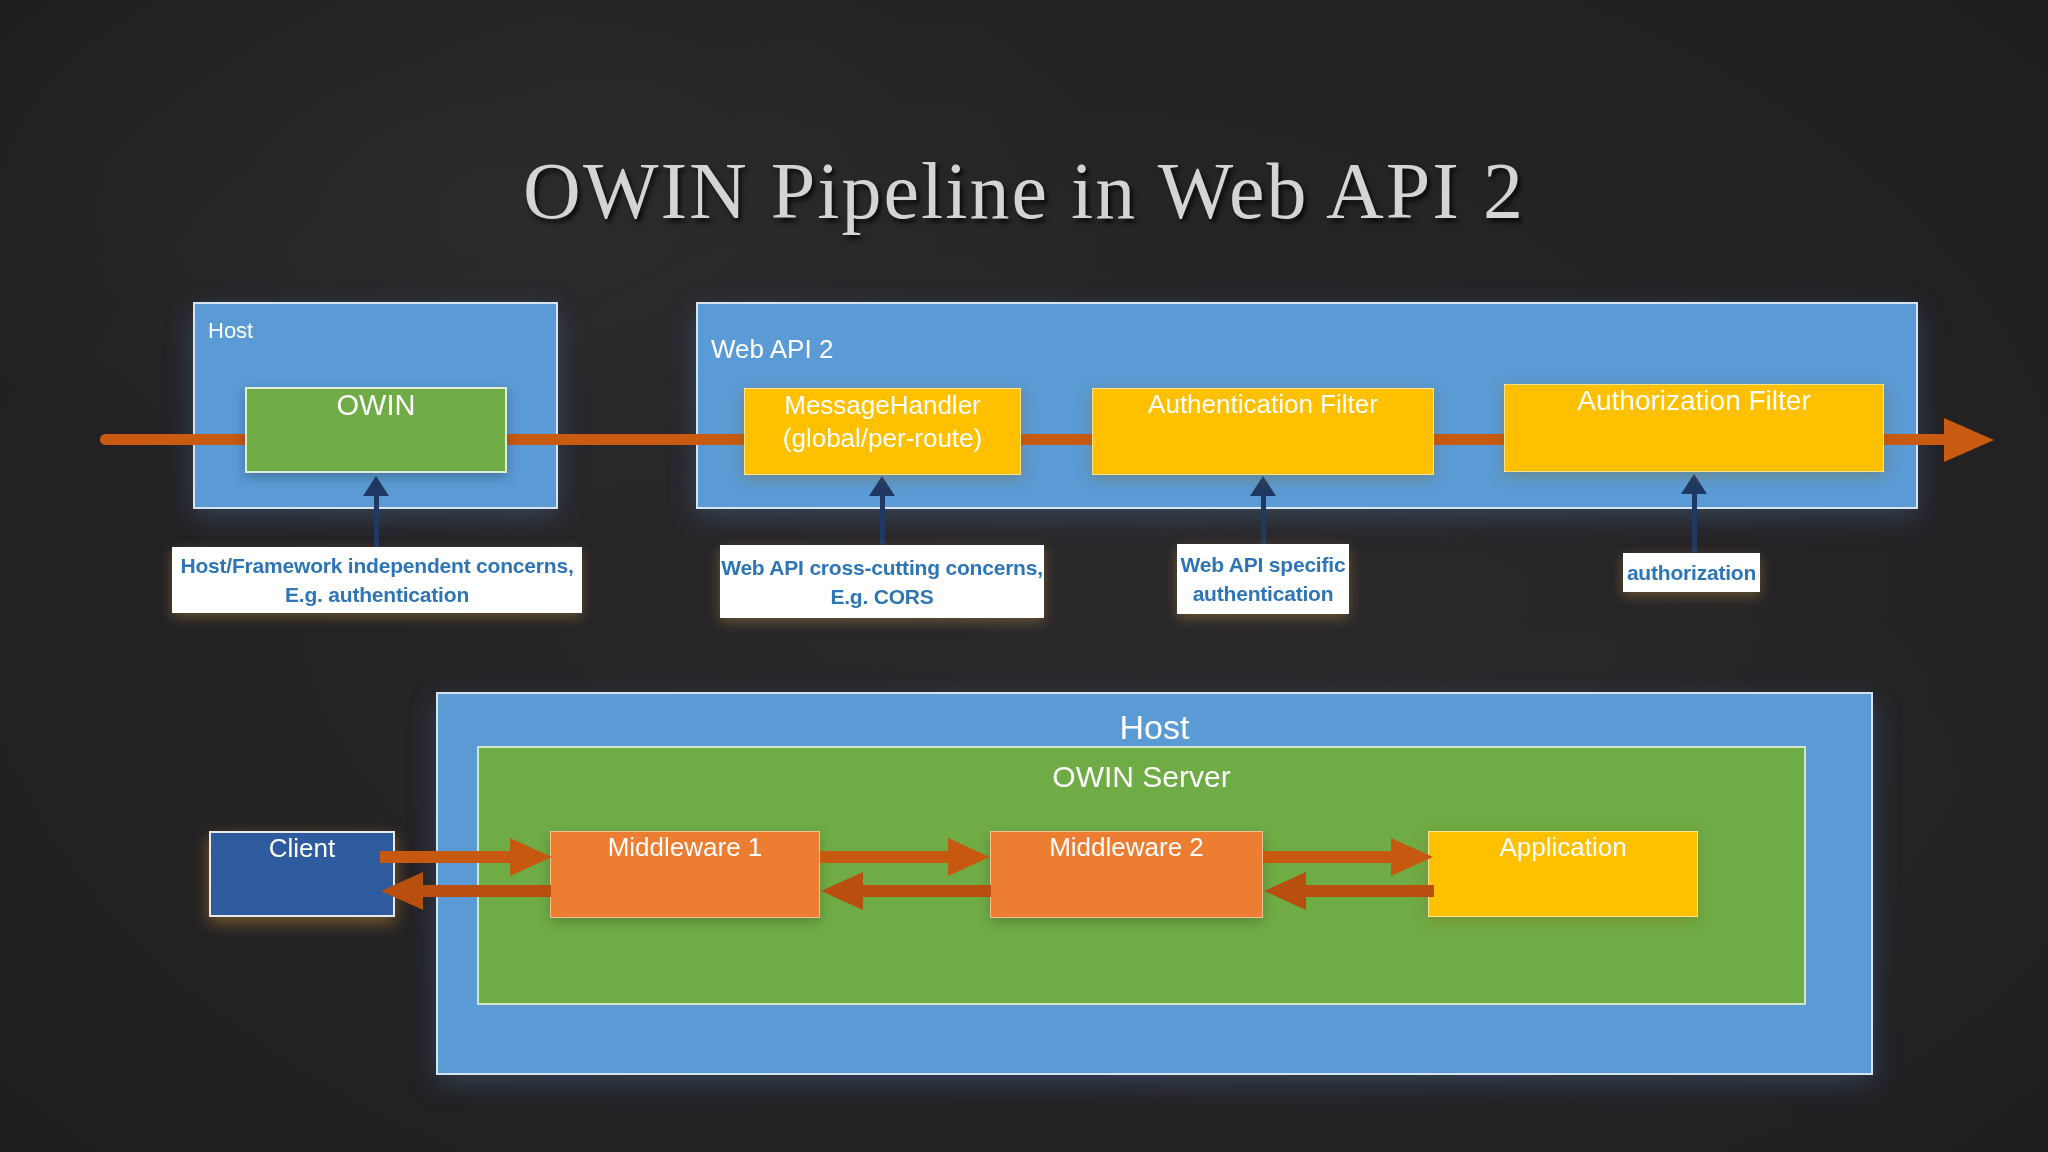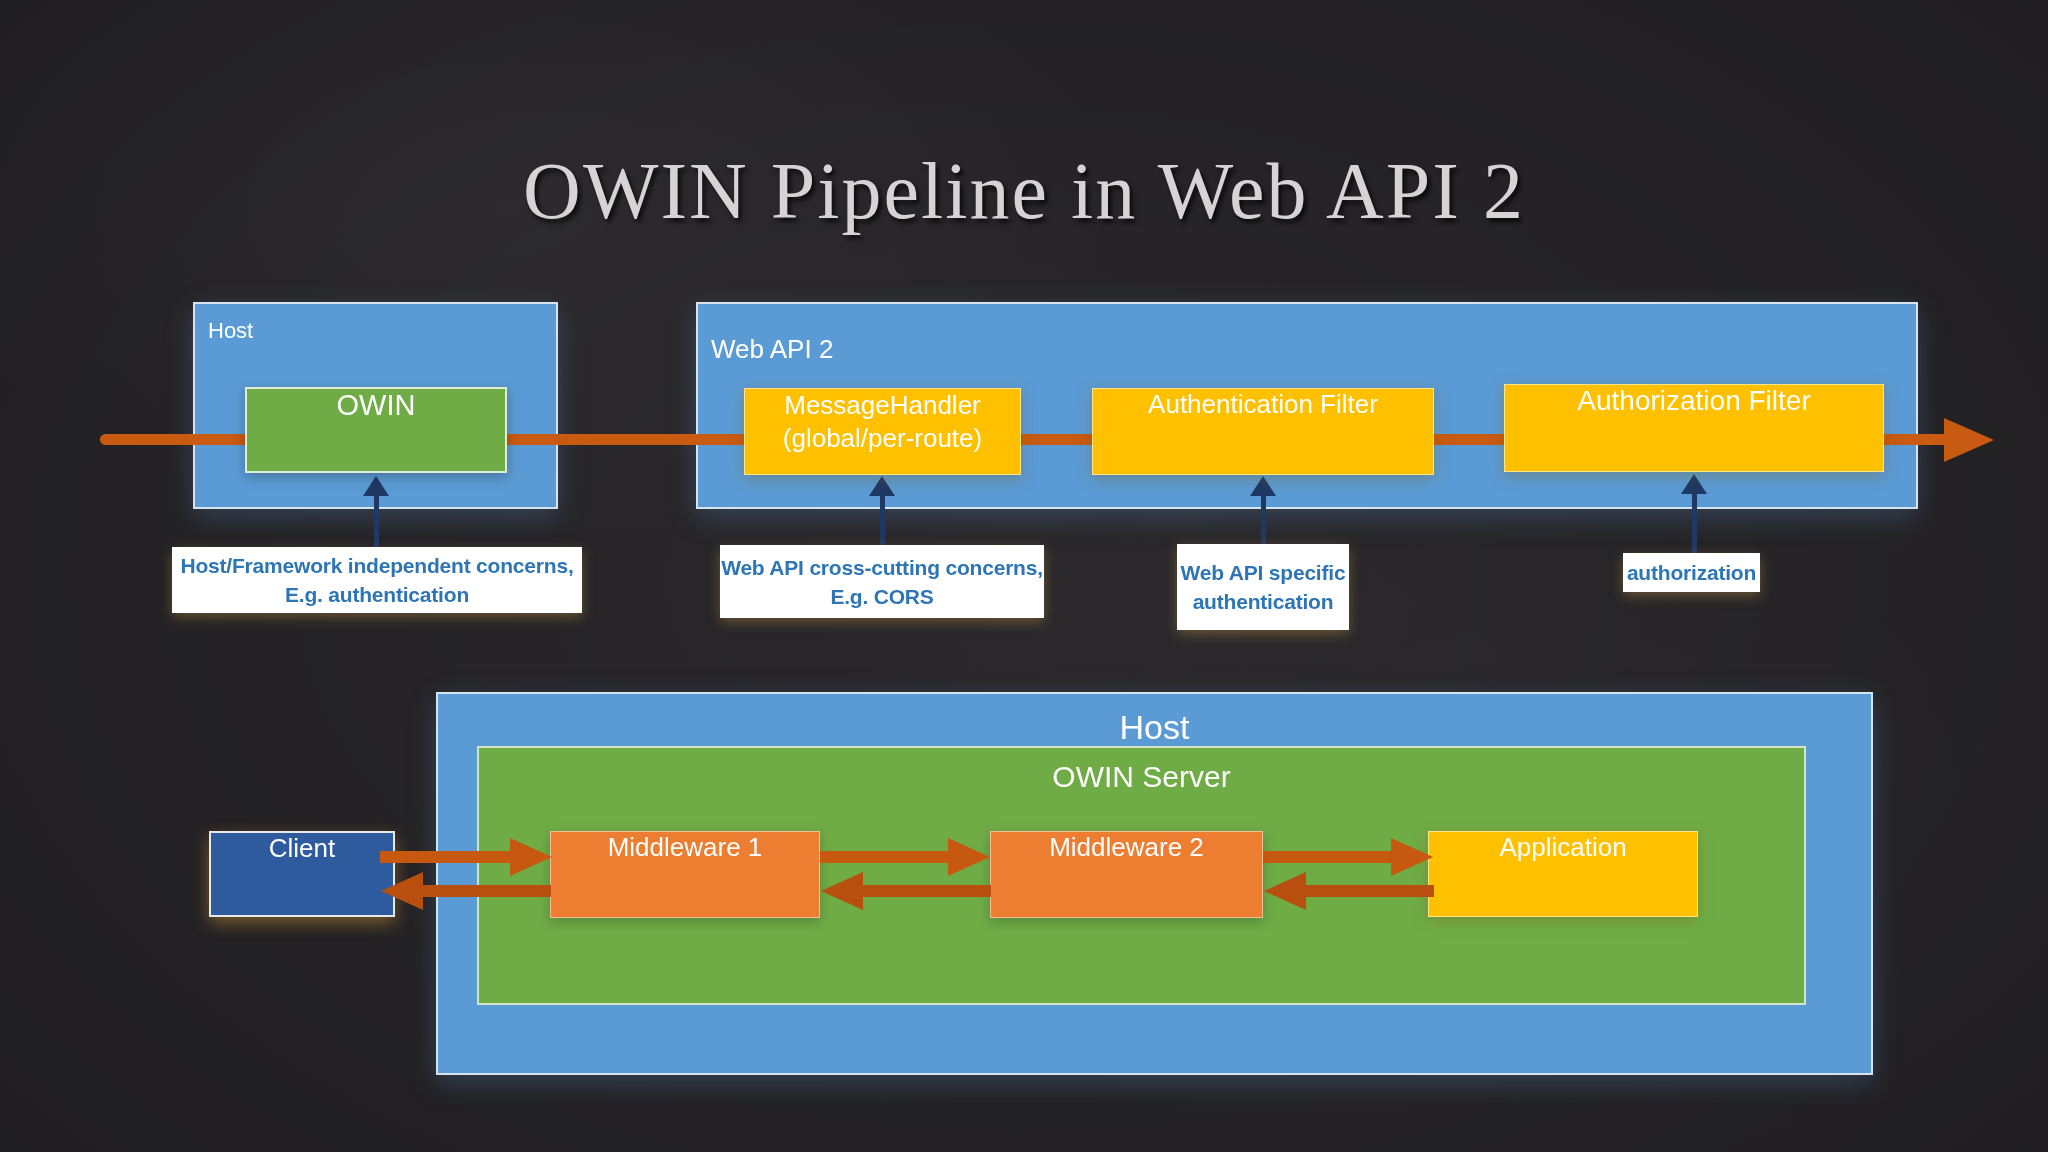--- a/index.html
+++ b/index.html
@@ -106,21 +106,21 @@
   <div class="navy-shaft" style="left:1692px;top:492px;height:62px;"></div>
 
   <div class="callout" style="left:172px;top:547px;width:410px;height:66px;">
     <span>Host/Framework independent concerns,</span>
     <span>E.g. authentication</span>
   </div>
   <div class="callout" style="left:720px;top:545px;width:324px;height:73px;">
     <span>Web API cross-cutting concerns,</span>
     <span>E.g. CORS</span>
   </div>
-  <div class="callout" style="left:1177px;top:544px;width:172px;height:86px;">
+  <div class="callout" style="left:1177px;top:544px;width:172px;height:70px;">
     <span>Web API specific</span>
     <span>authentication</span>
   </div>
   <div class="callout" style="left:1623px;top:553px;width:137px;height:39px;">
     <span>authorization</span>
   </div>
 
   <div class="panel blue" style="left:436px;top:692px;width:1437px;height:383px;">
     <div class="center-label" style="top:14px;font-size:34px;">Host</div>
   </div>

